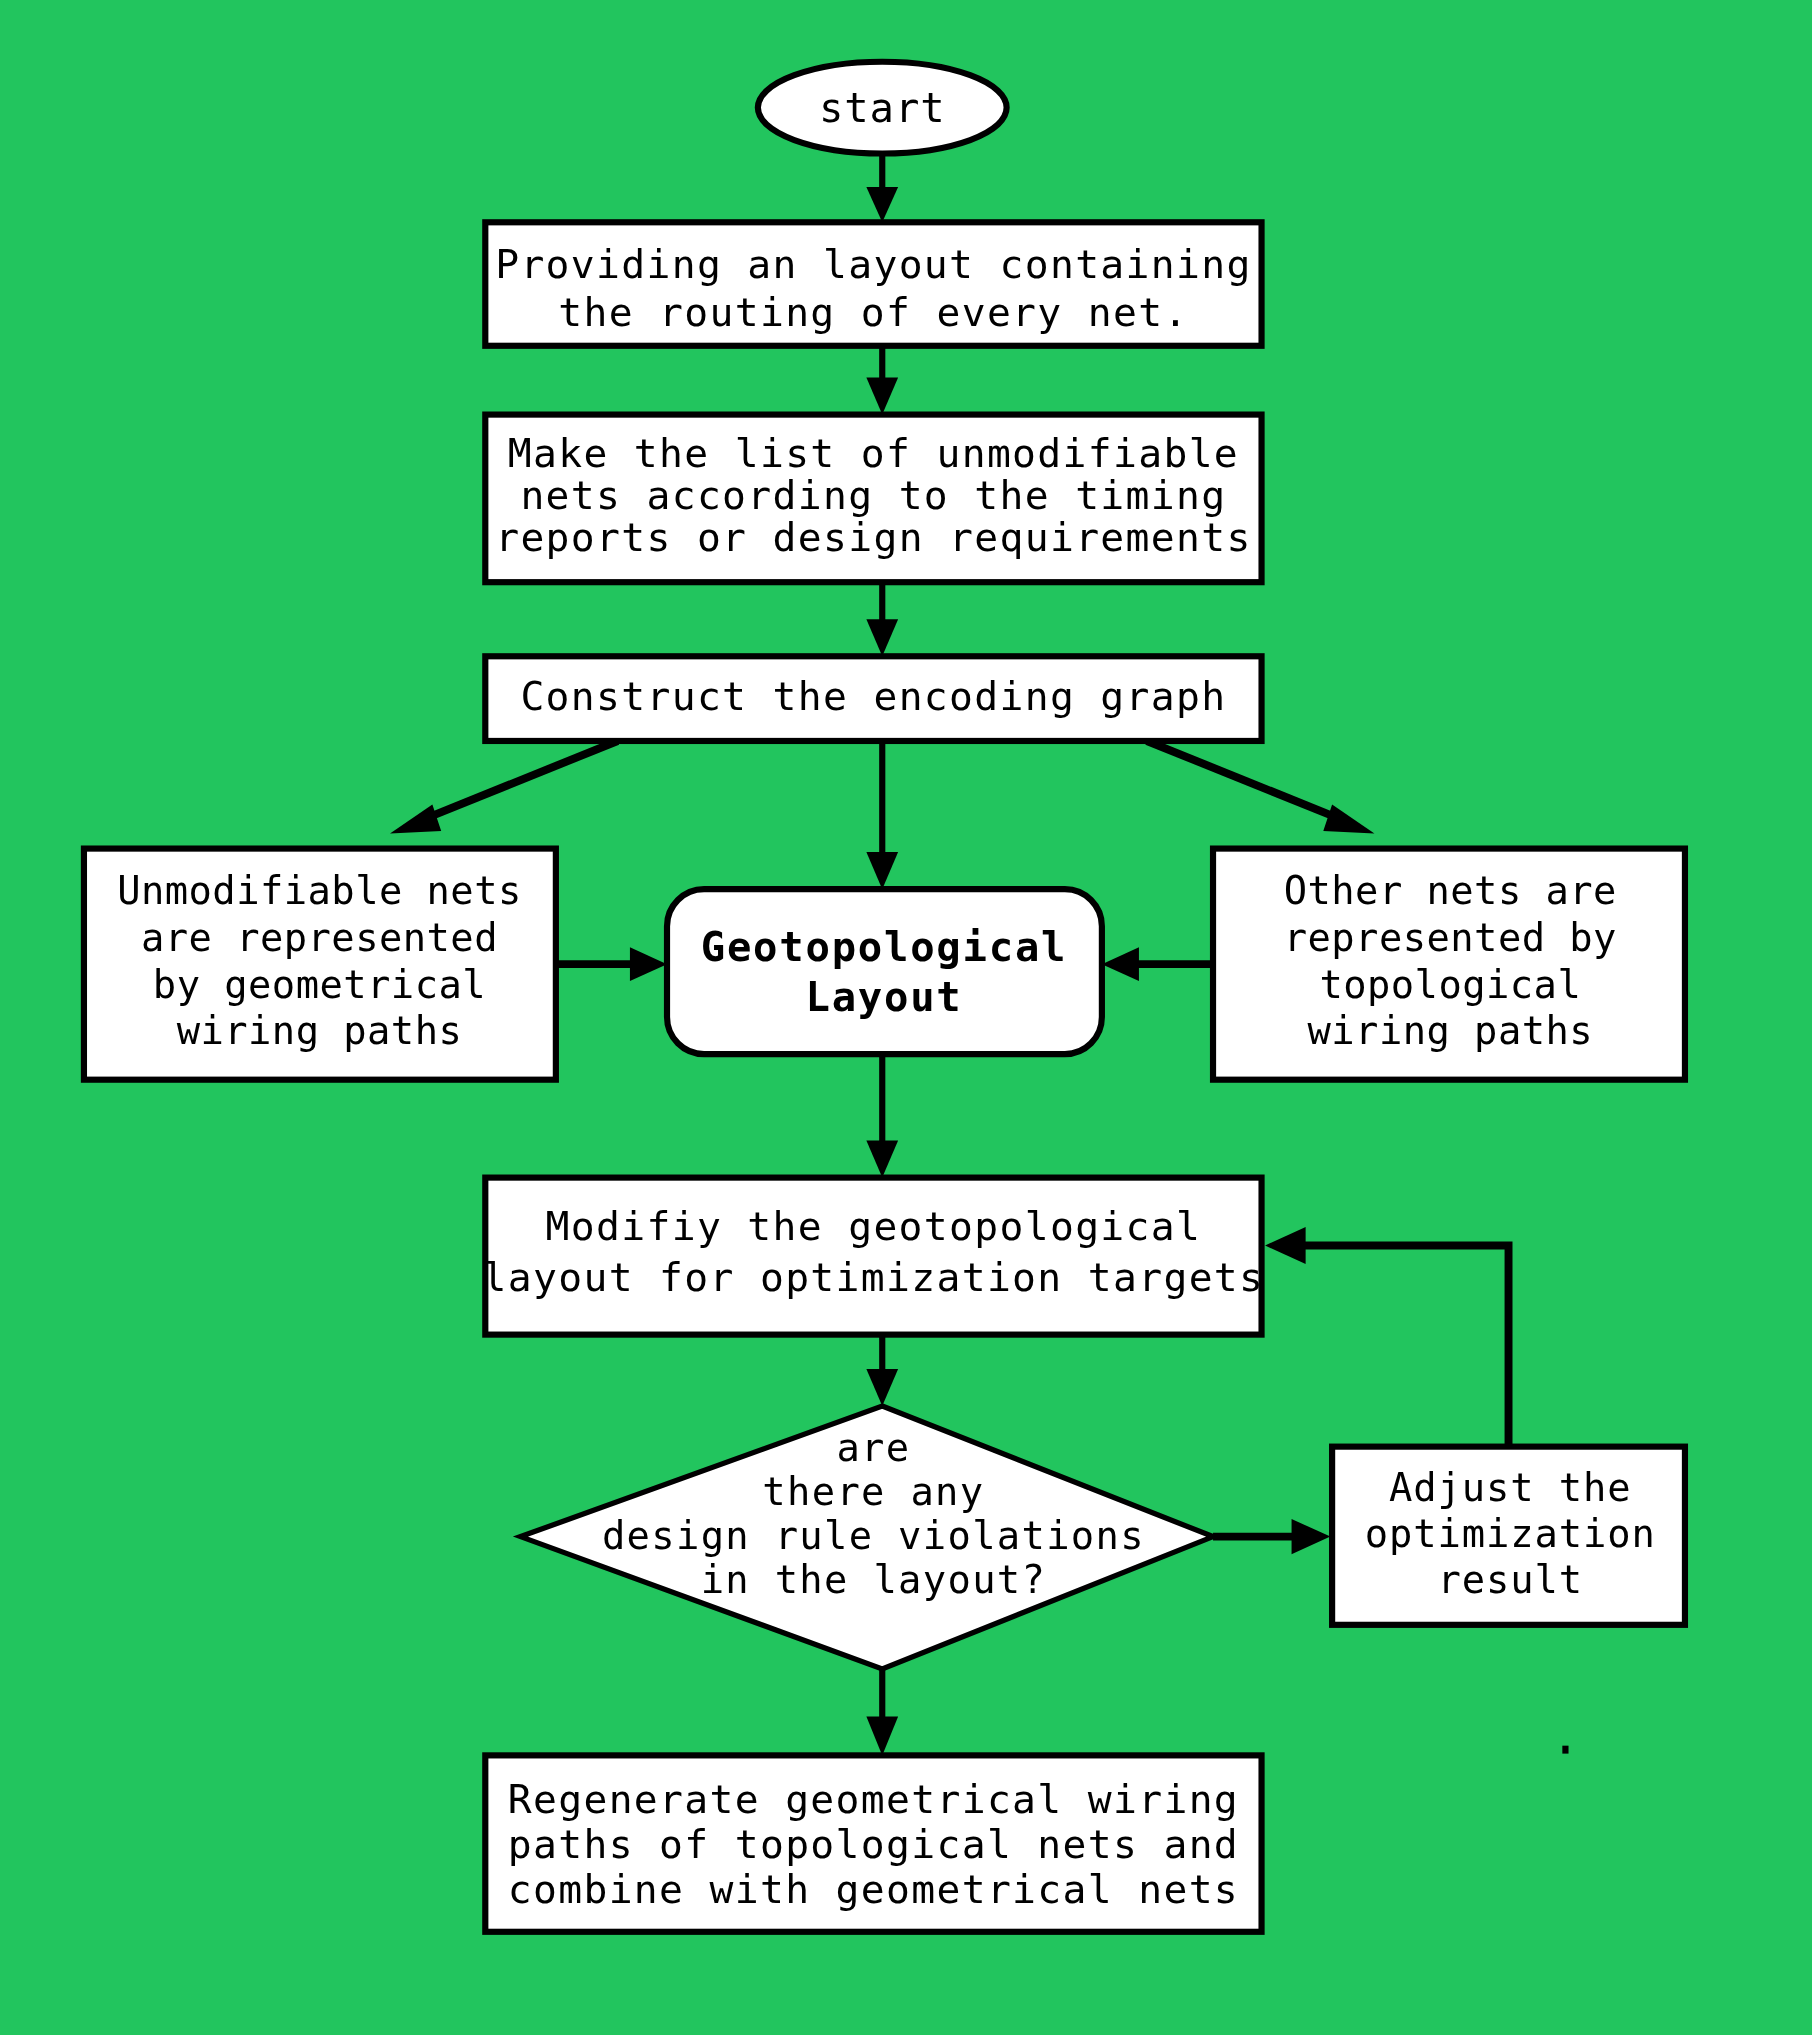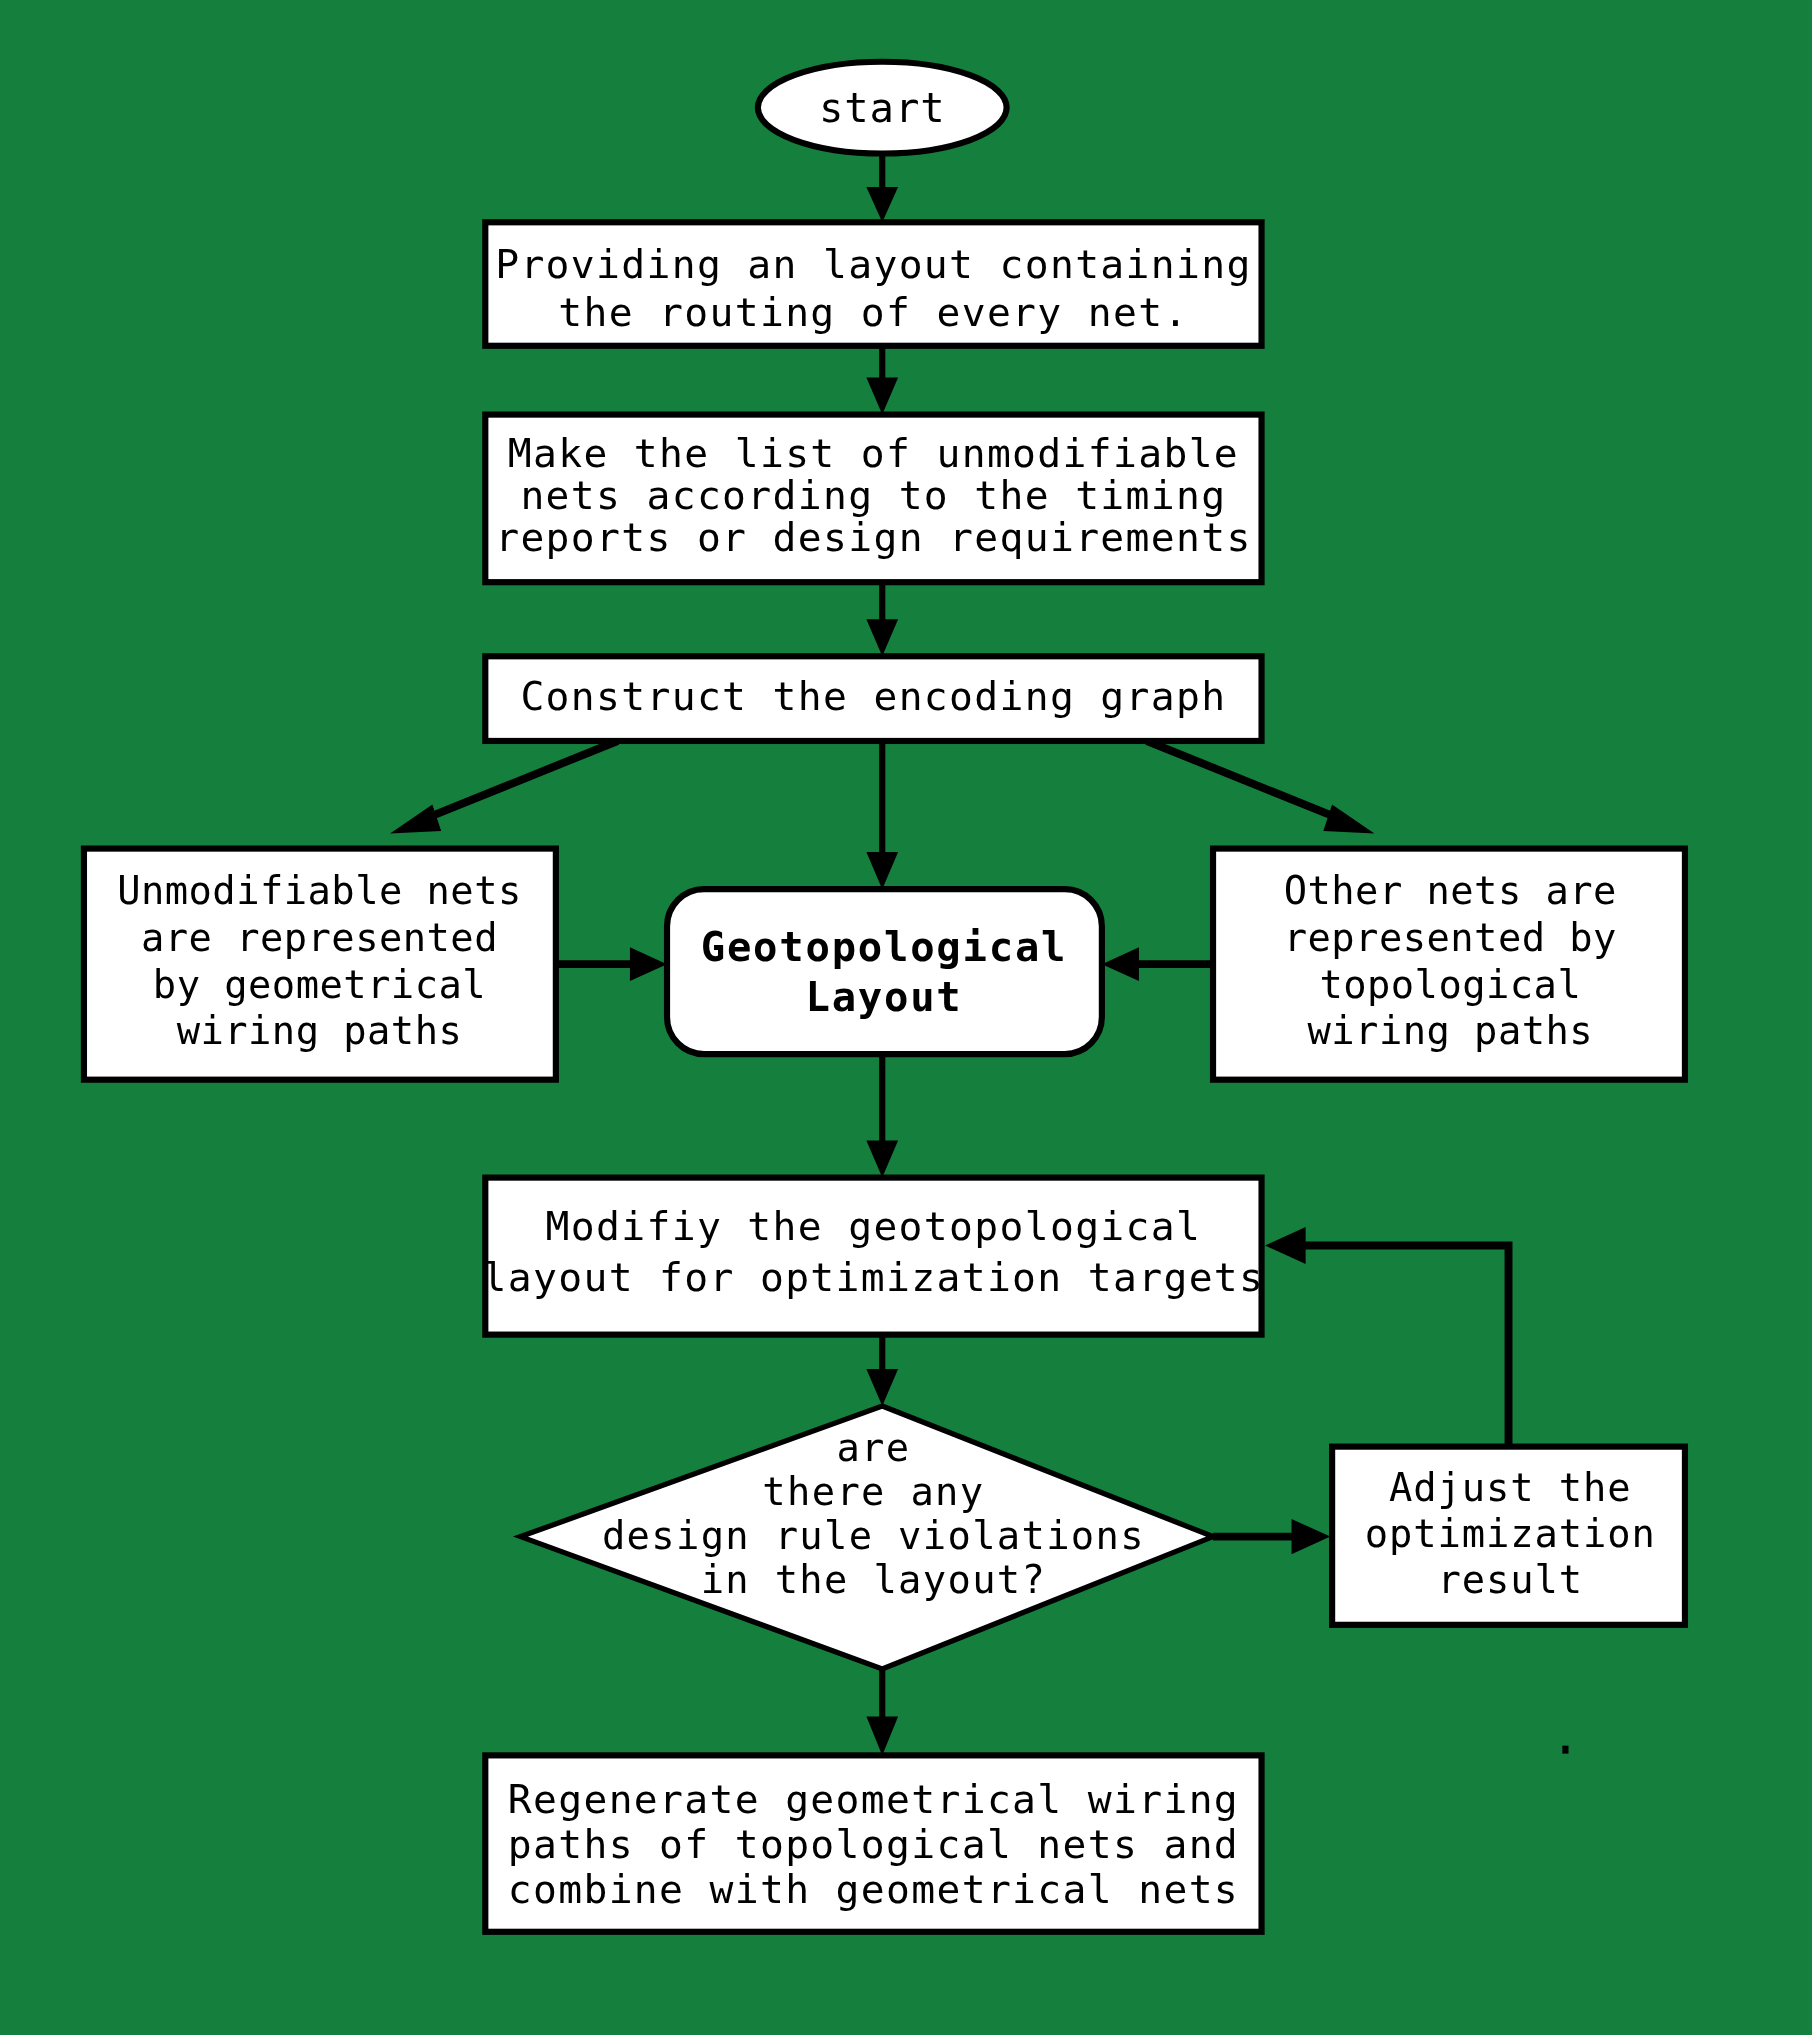--- a/index.html
+++ b/index.html
@@ -8,21 +8,21 @@
     padding: 0;
     background: #ffffff;
   }
   body {
     font-family: "DejaVu Sans Mono", "Liberation Mono", monospace;
   }
   #flow-root {
     position: relative;
     width: 1813px;
     height: 2035px;
-    background: #15803d;
+    background: #22c55e;
     overflow: hidden;
   }
   svg#flow-svg {
     position: absolute;
     top: 0;
     left: 0;
     width: 1813px;
     height: 2035px;
     display: block;
   }

